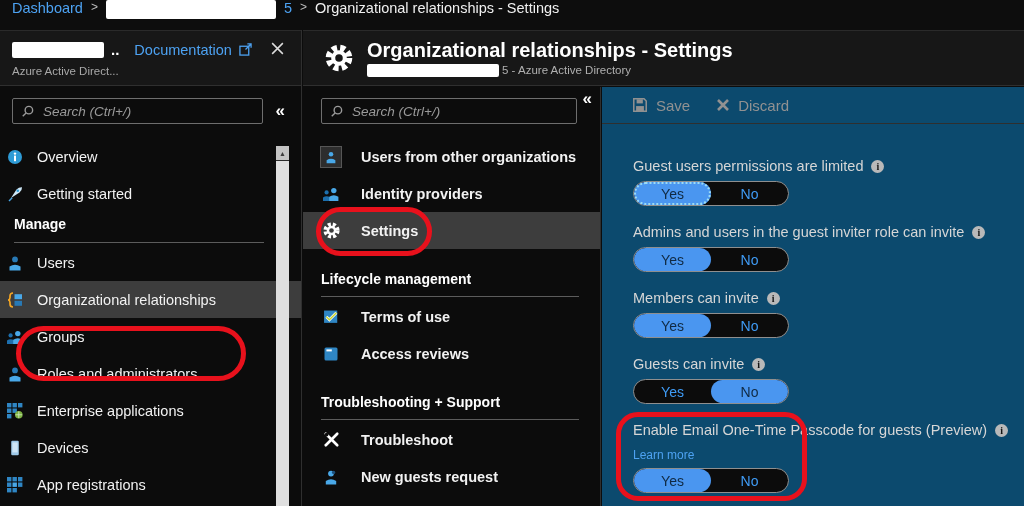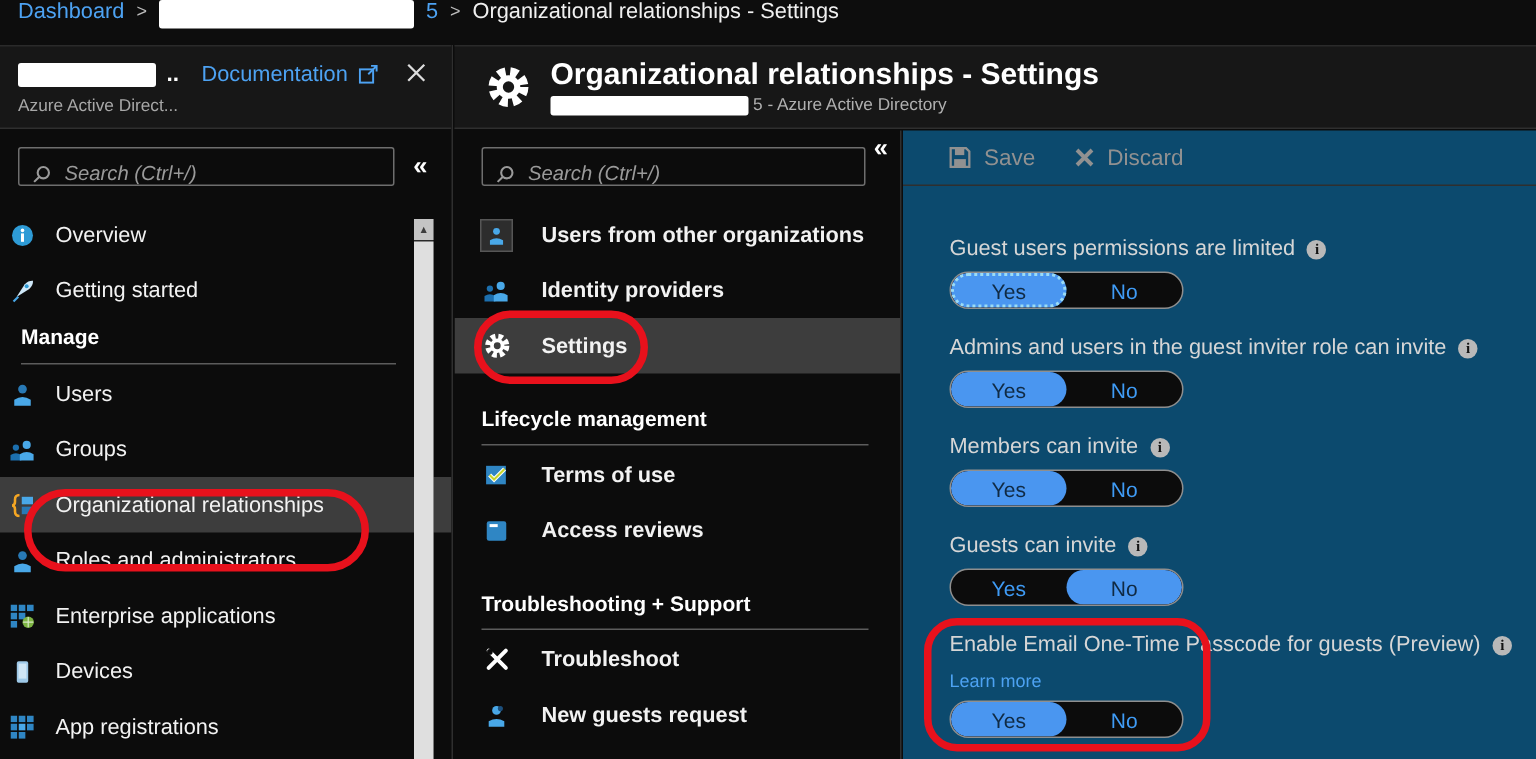--- a/index.html
+++ b/index.html
@@ -12,21 +12,21 @@
             display:flex; padding-left:12px; font-size:14.5px; gap:8px; }
   .bc-link { color:#4da2f2; cursor:pointer; }
   .bc-sep { color:#bdbdbd; font-size:12px; }
   .bc-current { color:#f0f0f0; }
   .redact { background:#ffffff; border-radius:2px; display:inline-block; }
   .bc-redact { width:170px; height:19px; }
 
   
   .panel-header { background:#171717; border-top:1px solid #2a2a2a; border-bottom:1px solid #2f2f2f; }
   .collapse { position:absolute; color:#ffffff; font-size:17px; font-weight:bold; cursor:pointer; line-height:1; }
-  .searchbox { display:flex; align-items:flex-end; gap:8px; height:26px; border:1px solid #6e6e6e; border-radius:2px;
+  .searchbox { display:flex; align-items:center; gap:8px; height:26px; border:1px solid #6e6e6e; border-radius:2px;
                background:transparent; padding:0 8px; }
   .searchbox input { flex:1; background:transparent; border:none; outline:none; color:#cfcfcf;
                      font-style:italic; font-size:13.5px; font-family:"Liberation Sans", sans-serif; }
   .searchbox input::placeholder { color:#9a9a9a; opacity:1; }
   .nav-item { height:37px; display:flex; align-items:center; cursor:pointer; }
   .nav-item.selected { background:#3d3d3d; }
   .nlabel { font-size:14.5px; color:#f2f2f2; white-space:nowrap; }
   .section-header { font-size:14px; font-weight:bold; color:#ffffff; }
   .sec-divider { border:none; border-top:1px solid #5c5c5c; }
   .nicon { display:inline-flex; width:18px; justify-content:center; flex:none; }
@@ -180,40 +180,40 @@
 
         <div class="nav-item">
           <span class="nicon">
             <svg width="16" height="16" viewBox="0 0 16 16">
                 <circle cx="8" cy="4.4" r="2.9" fill="#2879b5"></circle>
                 <path d="M2.5 15.5 v-4 q5.5-3.6 11 0 v4 z" fill="#49a8e8"></path>
               </svg>
           </span>
           <span class="nlabel">Users</span>
         </div>
+        <div class="nav-item selected">
+          <span class="nicon">
+            <svg width="18" height="16" viewBox="0 0 18 16">
+                <path d="M7 1 Q4 1 4 4 V5.5 Q4 7.6 2.2 8 Q4 8.4 4 10.5 V12 Q4 15 7 15" stroke="#f5a623" fill="none" stroke-width="1.7"></path>
+                <rect x="8.5" y="2.2" width="7.5" height="5" fill="#49a8e8"></rect>
+                <rect x="8.5" y="8.8" width="7.5" height="5" fill="#2879b5"></rect>
+              </svg>
+          </span>
+          <span class="nlabel">Organizational relationships</span>
+        </div>
         <div class="nav-item">
           <span class="nicon">
             <svg width="18" height="16" viewBox="0 0 18 16">
                 <circle cx="4.6" cy="6.4" r="2.1" fill="#1c6fae"></circle>
                 <path d="M1 15 v-3.6 q3.6-2.4 7.2 0 V15 z" fill="#1c6fae"></path>
                 <circle cx="11.8" cy="4.6" r="2.7" fill="#49a8e8"></circle>
                 <path d="M7.2 15 v-4.2 q4.6-3 9.2 0 V15 z" fill="#49a8e8"></path>
               </svg>
           </span>
           <span class="nlabel">Groups</span>
-        </div>
-        <div class="nav-item selected">
-          <span class="nicon">
-            <svg width="18" height="16" viewBox="0 0 18 16">
-                <path d="M7 1 Q4 1 4 4 V5.5 Q4 7.6 2.2 8 Q4 8.4 4 10.5 V12 Q4 15 7 15" stroke="#f5a623" fill="none" stroke-width="1.7"></path>
-                <rect x="8.5" y="2.2" width="7.5" height="5" fill="#49a8e8"></rect>
-                <rect x="8.5" y="8.8" width="7.5" height="5" fill="#2879b5"></rect>
-              </svg>
-          </span>
-          <span class="nlabel">Organizational relationships</span>
         </div>
         <div class="nav-item">
           <span class="nicon">
             <svg width="16" height="16" viewBox="0 0 16 16">
                 <circle cx="8" cy="4.4" r="2.9" fill="#2879b5"></circle>
                 <path d="M2.5 15.5 v-4 q5.5-3.6 11 0 v4 z" fill="#49a8e8"></path>
               </svg>
           </span>
           <span class="nlabel">Roles and administrators</span>
         </div>

